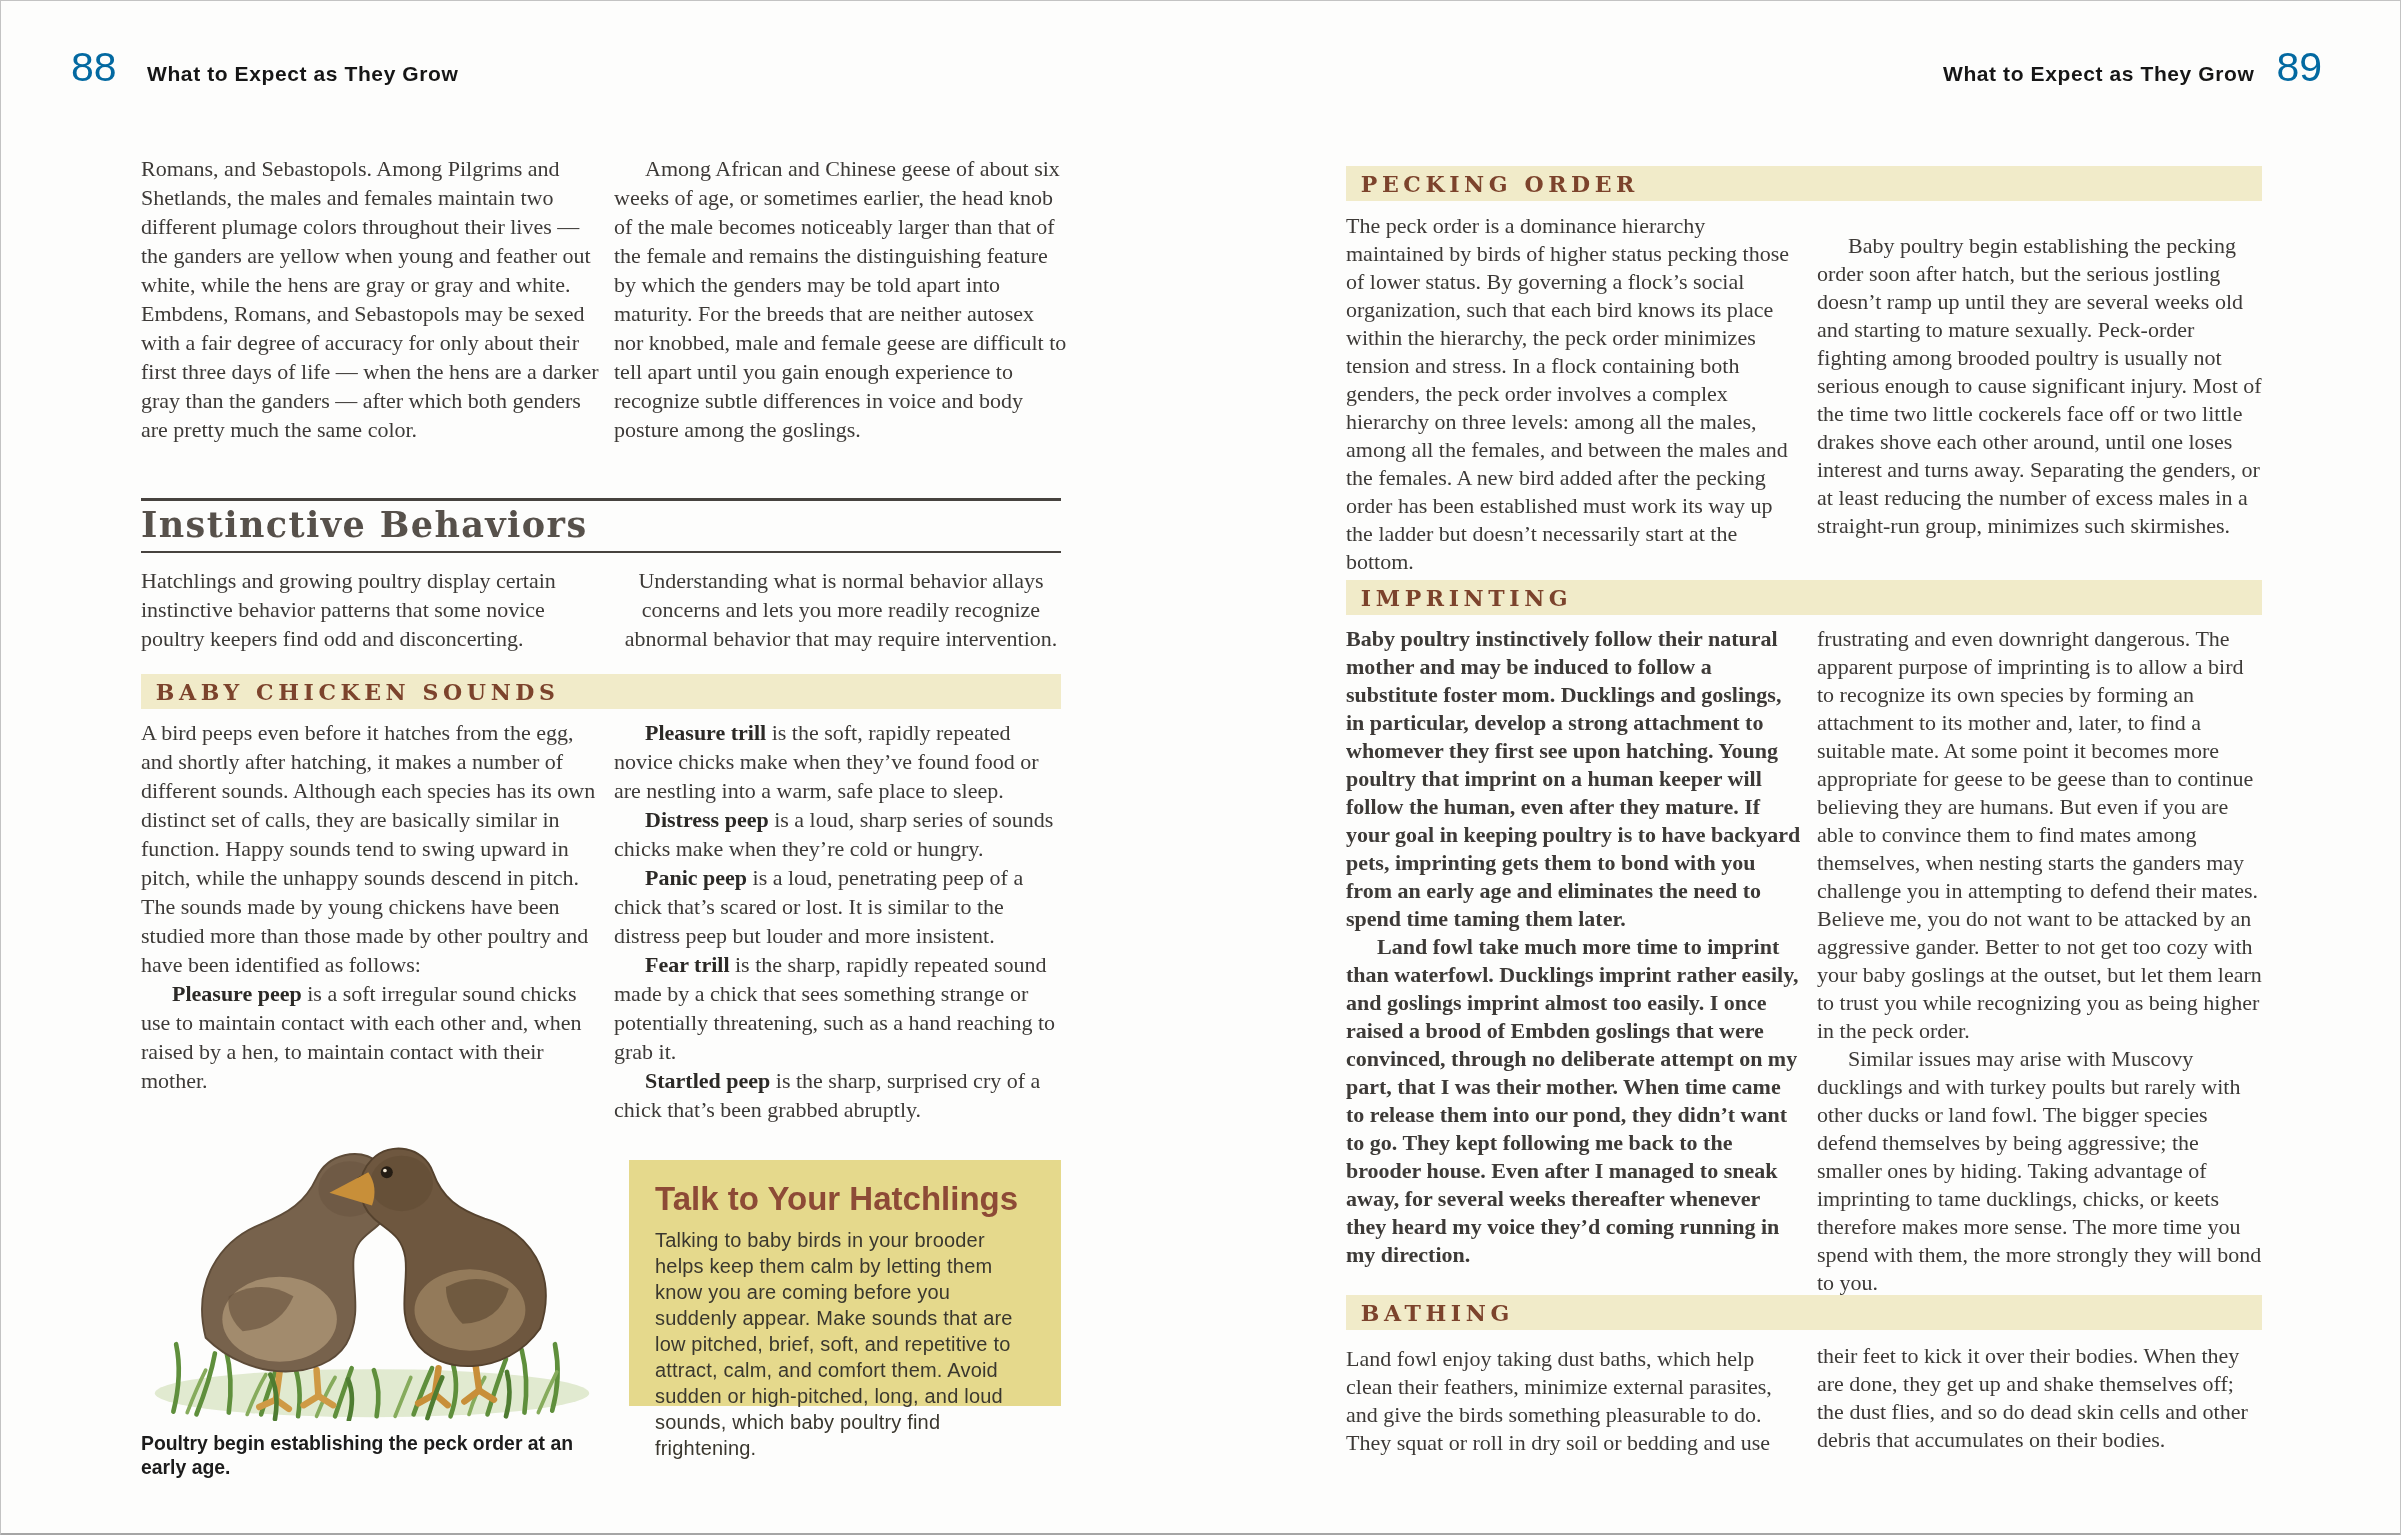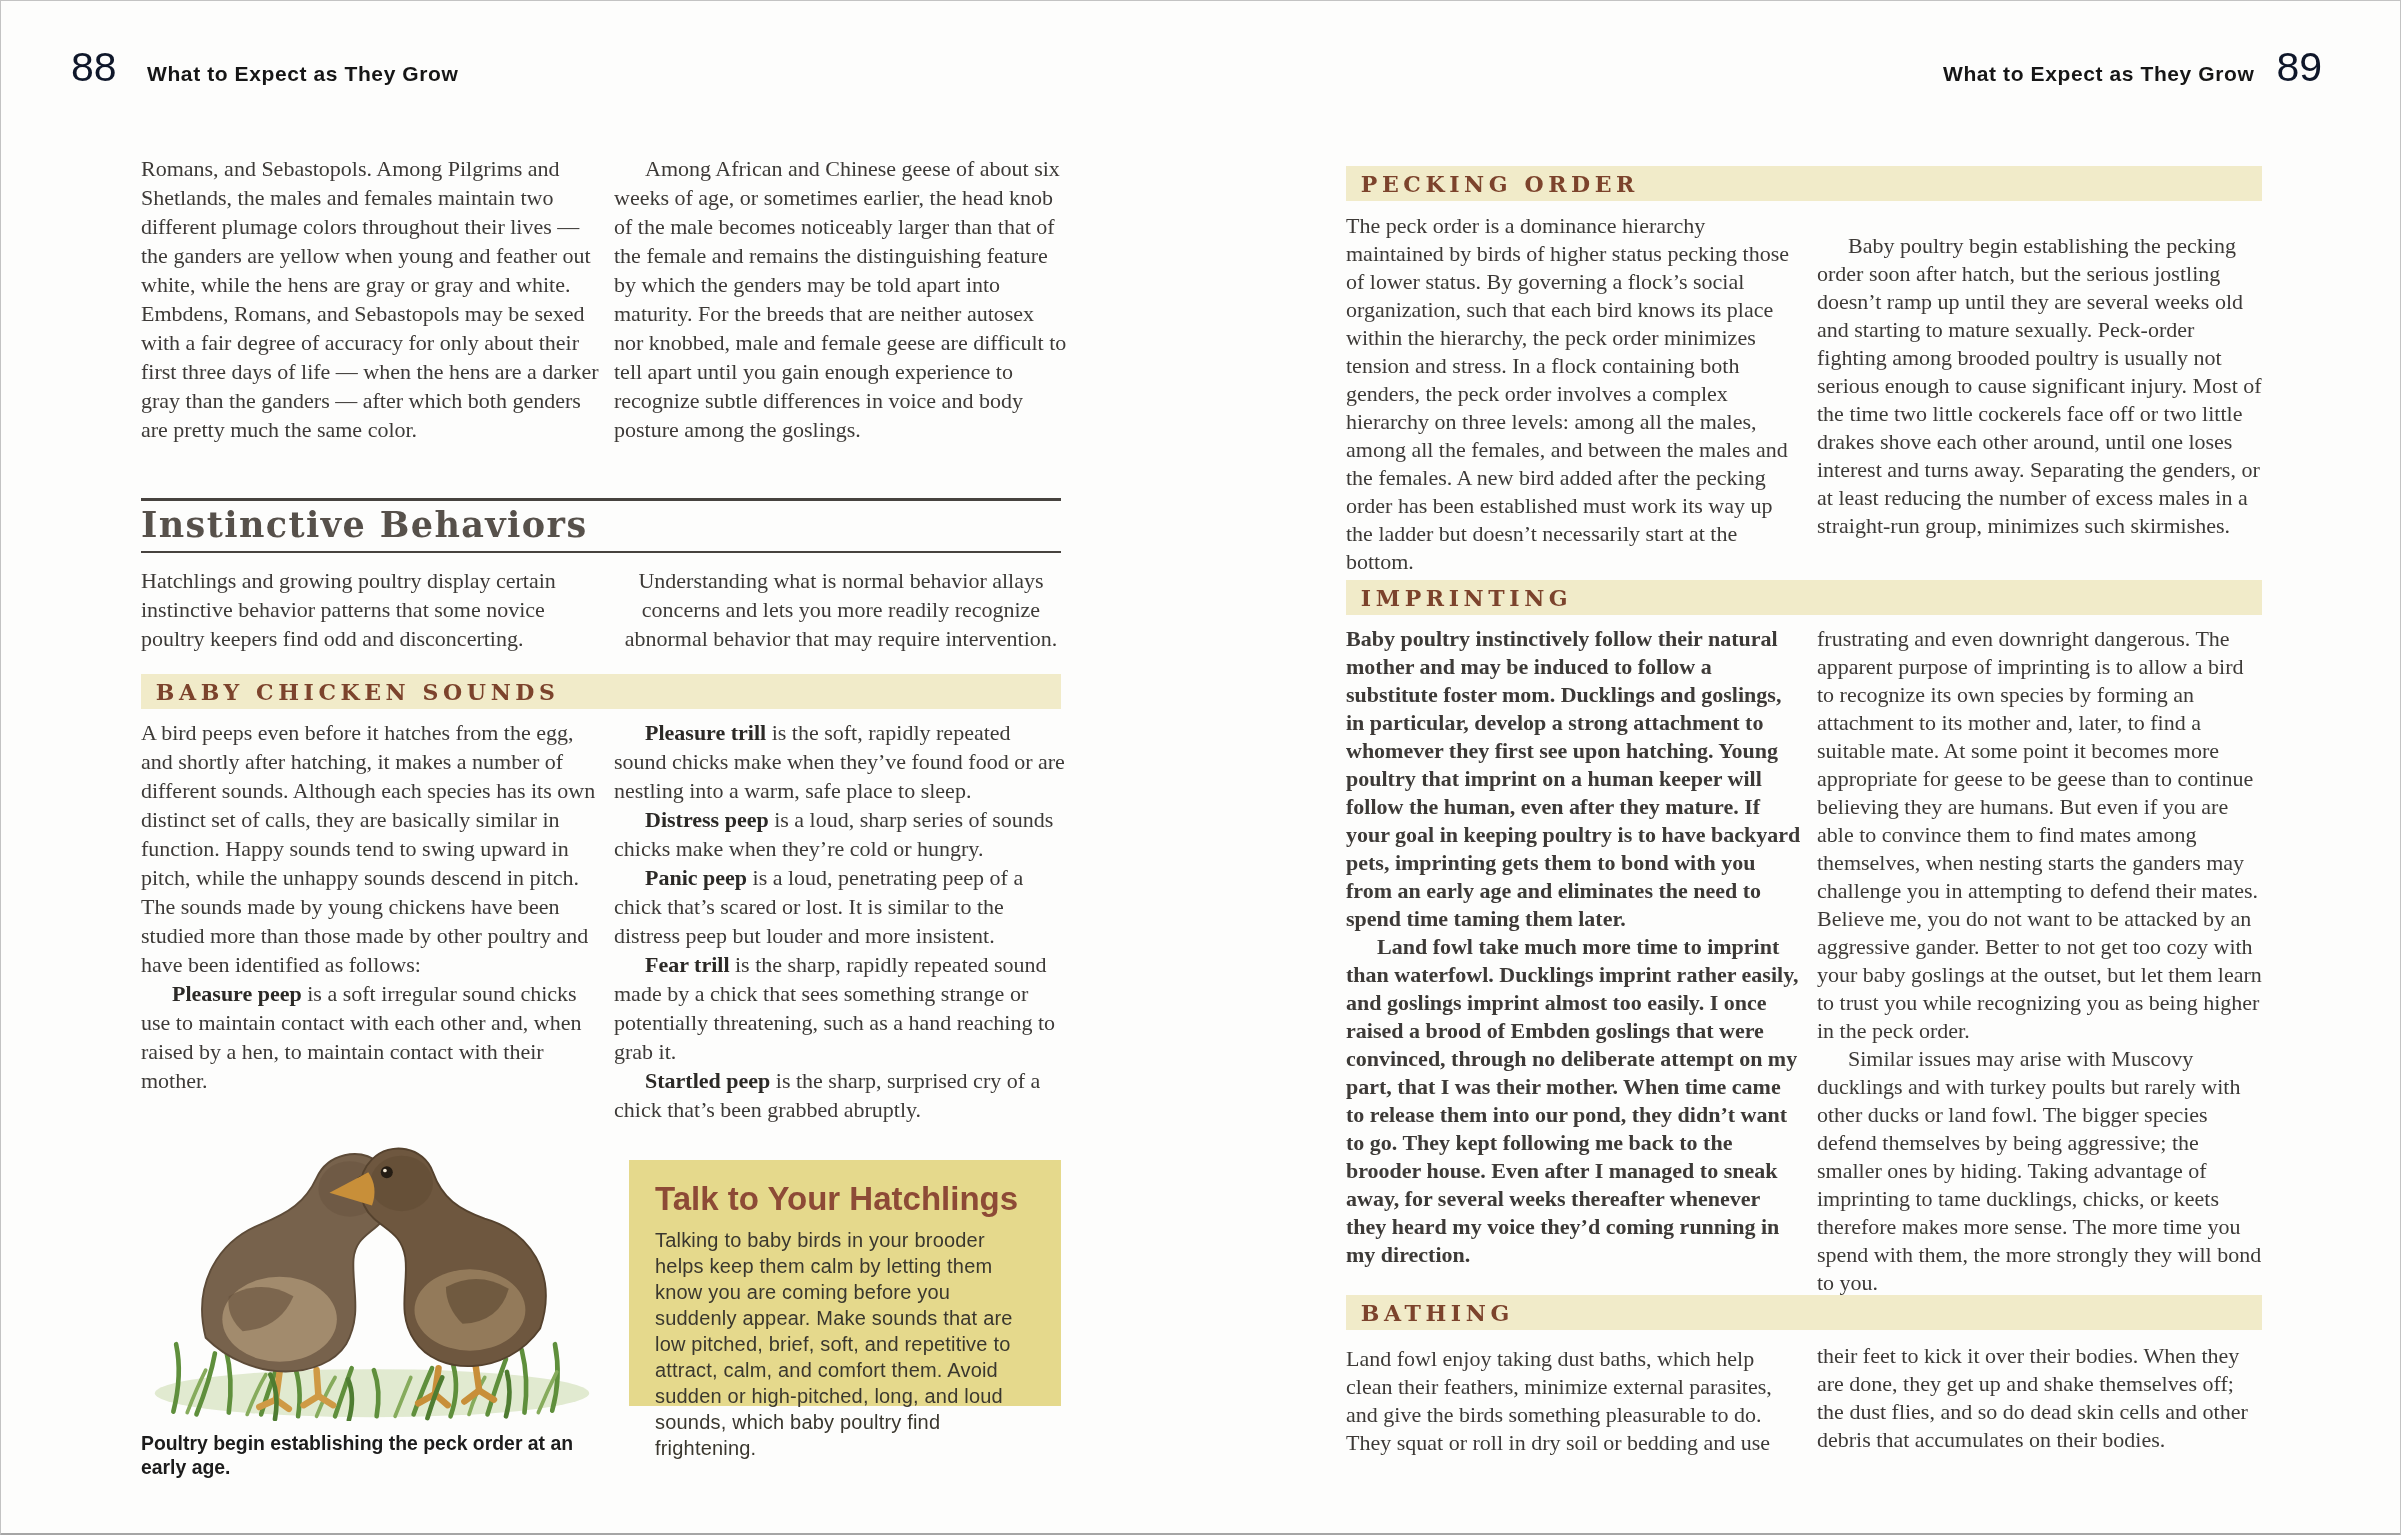--- a/index.html
+++ b/index.html
@@ -9,21 +9,21 @@
     box-sizing:border-box;
     background:#fdfdfc;
     border:0.9px solid #c3c3c3;
     border-bottom:3.7px solid #a5a5a5;
     font-family:"Liberation Serif","DejaVu Serif",serif;
     color:#3d3a37;
     overflow:hidden;
   }
   .abs{position:absolute;}
   
-  .folio{font-family:"Liberation Sans",sans-serif;font-size:41px;line-height:41px;color:#0f172a;}
+  .folio{font-family:"Liberation Sans",sans-serif;font-size:41px;line-height:41px;color:#0369a1;}
   .runhead{font-family:"Liberation Sans",sans-serif;font-size:21px;font-weight:bold;letter-spacing:0.6px;color:#161616;}
   .runrow{display:flex;align-items:baseline;gap:22px;}
   
   .col{text-align:left;}
   .body-l{font-size:22px;line-height:29px;}
   .body-r{font-size:22px;line-height:28px;}
   .col p{margin:0;}
   .ind{text-indent:31px;}
   .sound{text-indent:31px;}
   .sound b{color:#2b2926;}
@@ -92,21 +92,21 @@
     </div>
 
     <div class="abs band" style="left:140px;top:673px;width:920px;">BABY CHICKEN SOUNDS</div>
 
     <div class="abs col body-l" style="left:140px;top:717px;width:464px;">
       <p>A bird peeps even before it hatches from the egg, and shortly after hatching, it makes a number of different sounds. Although each species has its own distinct set of calls, they are basically similar in function. Happy sounds tend to swing upward in pitch, while the unhappy sounds descend in pitch. The sounds made by young chickens have been studied more than those made by other poultry and have been identified as follows:</p>
       <p class="sound"><b>Pleasure peep</b> <span>is a soft irregular sound chicks use to maintain contact with each other and, when raised by a hen, to maintain contact with their mother.</span></p>
     </div>
 
     <div class="abs col body-l" style="left:613px;top:717px;width:454px;">
-      <p class="sound"><b>Pleasure trill</b> <span>is the soft, rapidly repeated sound chicks make when they’ve found food or are nestling into a warm, safe place to sleep.</span></p>
+      <p class="sound"><b>Pleasure trill</b> <span>is the soft, rapidly repeated novice chicks make when they’ve found food or are nestling into a warm, safe place to sleep.</span></p>
       <p class="sound"><b>Distress peep</b> <span>is a loud, sharp series of sounds chicks make when they’re cold or hungry.</span></p>
       <p class="sound"><b>Panic peep</b> <span>is a loud, penetrating peep of a chick that’s scared or lost. It is similar to the distress peep but louder and more insistent.</span></p>
       <p class="sound"><b>Fear trill</b> <span>is the sharp, rapidly repeated sound made by a chick that sees something strange or potentially threatening, such as a hand reaching to grab it.</span></p>
       <p class="sound"><b>Startled peep</b> <span>is the sharp, surprised cry of a chick that’s been grabbed abruptly.</span></p>
     </div>
 
     <svg class="abs illus" style="left:140px;top:1101px;" width="462" height="319" viewBox="0 0 500 345" aria-label="Two ducklings facing each other on grass">
       <ellipse cx="250" cy="315" rx="235" ry="26" fill="#b7cc8f" opacity="0.4"></ellipse>
       <g stroke="#5f8f3c" stroke-width="5" stroke-linecap="round" fill="none">
         <path d="M35,335 Q45,295 38,262"></path>

